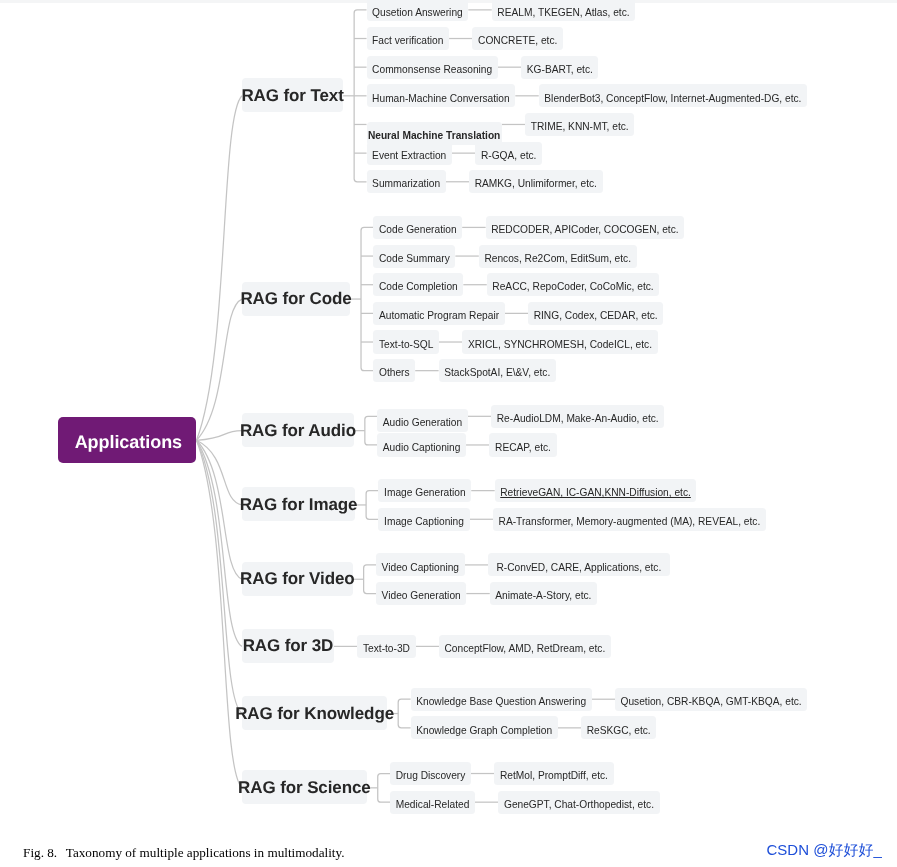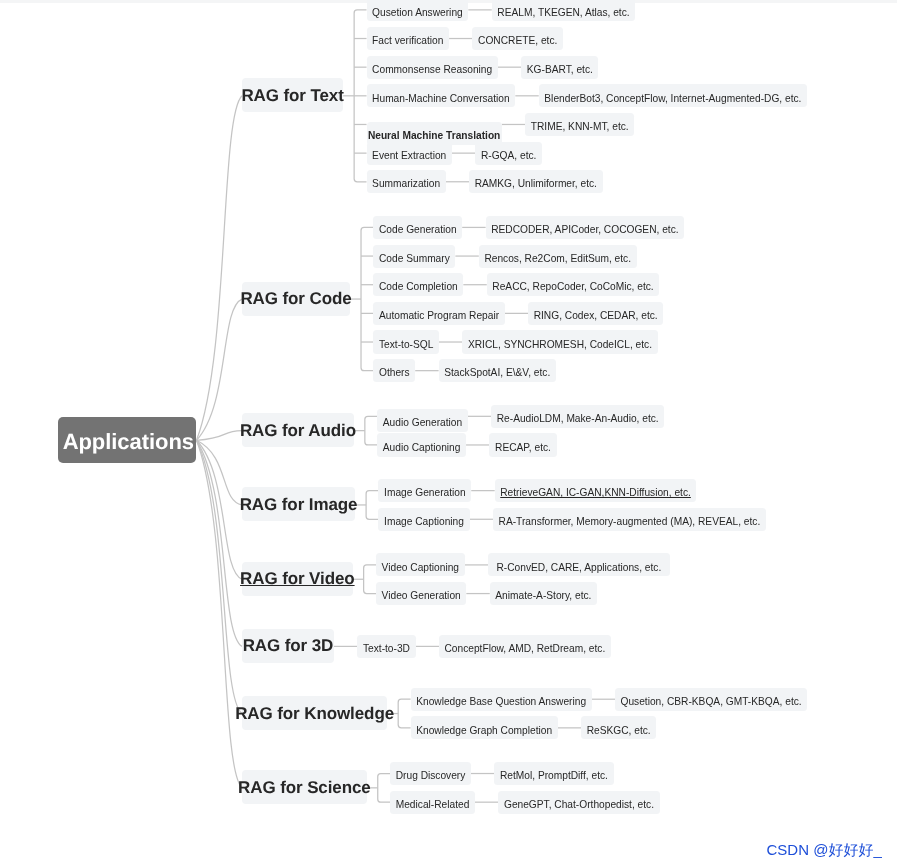--- a/index.html
+++ b/index.html
@@ -13,22 +13,22 @@
   #topband{position:absolute;left:0;top:0;width:897px;height:2.6px;background:#f4f5f6;}
   #links{position:absolute;left:0;top:0;width:897px;height:867px;pointer-events:none;}
   .node{
     position:absolute;box-sizing:border-box;
     background:#f2f4f6;border-radius:6px;
     color:#272727;white-space:nowrap;
     display:flex;align-items:center;justify-content:center;
   }
   .node.root{
     text-rendering:geometricPrecision;
-    background:#737373;color:#ffffff;border-radius:5px;padding-top:4px;padding-left:2px;
-    font-weight:700;font-size:22px;letter-spacing:-0.05px;
+    background:#701a75;color:#ffffff;border-radius:5px;padding-top:4px;padding-left:2px;
+    font-weight:700;font-size:18px;letter-spacing:-0.05px;
   }
   .node.lvl1{font-weight:700;font-size:17px;text-rendering:geometricPrecision;letter-spacing:-0.1px;border-radius:4px;padding-top:1.0px;}
   .node.lvl2,.node.lvl3{font-weight:400;font-size:10.2px;letter-spacing:0px;border-radius:3.5px;padding-top:4.4px;}
   #caption{
     position:absolute;left:23.1px;top:844.6px;
     font-family:"Liberation Serif",serif;font-size:13.2px;color:#000;
     white-space:nowrap;
   }
   #caption .lbl{margin-right:8.6px;}
   #watermark{
@@ -133,33 +133,36 @@
       <div class="node lvl1" style="left: 242px; top: 413.1px; width: 111.847px; height: 34.1px;">RAG for Audio</div>
       <div class="node lvl2" style="left: 377.247px; top: 409px; width: 90.4969px; height: 23.1px;">Audio Generation</div>
       <div class="node lvl3" style="left: 491.144px; top: 404.775px; width: 173.137px; height: 23.1px;">Re-AudioLDM, Make-An-Audio, etc.</div>
       <div class="node lvl2" style="left: 377.247px; top: 433.425px; width: 88.8094px; height: 23.1px;">Audio Captioning</div>
       <div class="node lvl3" style="left: 489.456px; top: 433.425px; width: 67.075px; height: 23.1px;">RECAP, etc.</div>
       <div class="node lvl1" style="left: 242px; top: 487.4px; width: 113.097px; height: 34.1px;">RAG for Image</div>
       <div class="node lvl2" style="left: 378.497px; top: 479.075px; width: 92.7625px; height: 23.1px;">Image Generation</div>
       <div class="node lvl3" style="left: 494.659px; top: 479.075px; width: 201.794px; height: 23.1px; text-decoration: underline;">RetrieveGAN, IC-GAN,KNN-Diffusion, etc.</div>
       <div class="node lvl2" style="left: 378.497px; top: 507.725px; width: 91.0594px; height: 23.1px;">Image Captioning</div>
       <div class="node lvl3" style="left: 492.956px; top: 507.725px; width: 272.95px; height: 23.1px;">RA-Transformer, Memory-augmented (MA), REVEAL, etc.</div>
-      <div class="node lvl1" style="left: 242px; top: 561.7px; width: 110.628px; height: 34.1px; text-decoration: underline;">RAG for Video</div>
+      <div class="node lvl1" style="left: 242px; top: 561.7px; width: 110.628px; height: 34.1px;">RAG for Video</div>
       <div class="node lvl2" style="left: 376.028px; top: 553.375px; width: 88.6219px; height: 23.1px;">Video Captioning</div>
       <div class="node lvl3" style="left: 488.05px; top: 553.375px; width: 181.622px; height: 23.1px;">R-ConvED, CARE, Applications, etc.</div>
       <div class="node lvl2" style="left: 376.028px; top: 582.025px; width: 90.3094px; height: 23.1px;">Video Generation</div>
       <div class="node lvl3" style="left: 489.737px; top: 582.025px; width: 107.263px; height: 23.1px;">Animate-A-Story, etc.</div>
       <div class="node lvl1" style="left: 242px; top: 628.85px; width: 91.9719px; height: 34.1px;">RAG for 3D</div>
       <div class="node lvl2" style="left: 357.372px; top: 634.85px; width: 58.2px; height: 23.1px;">Text-to-3D</div>
       <div class="node lvl3" style="left: 438.972px; top: 634.85px; width: 171.809px; height: 23.1px;">ConceptFlow, AMD, RetDream, etc.</div>
       <div class="node lvl1" style="left: 242px; top: 696px; width: 145.191px; height: 34.1px;">RAG for Knowledge</div>
       <div class="node lvl2" style="left: 410.591px; top: 687.675px; width: 181.106px; height: 23.1px;">Knowledge Base Question Answering</div>
       <div class="node lvl3" style="left: 615.097px; top: 687.675px; width: 191.966px; height: 23.1px;">Qusetion, CBR-KBQA, GMT-KBQA, etc.</div>
       <div class="node lvl2" style="left: 410.591px; top: 716.325px; width: 147.122px; height: 23.1px;">Knowledge Graph Completion</div>
       <div class="node lvl3" style="left: 581.112px; top: 716.325px; width: 75.1844px; height: 23.1px;">ReSKGC, etc.</div>
       <div class="node lvl1" style="left: 242px; top: 770.3px; width: 124.737px; height: 34.1px;">RAG for Science</div>
       <div class="node lvl2" style="left: 390.137px; top: 761.975px; width: 80.8406px; height: 23.1px;">Drug Discovery</div>
       <div class="node lvl3" style="left: 494.378px; top: 761.975px; width: 119.153px; height: 23.1px;">RetMol, PromptDiff, etc.</div>
       <div class="node lvl2" style="left: 390.137px; top: 790.625px; width: 84.825px; height: 23.1px;">Medical-Related</div>
       <div class="node lvl3" style="left: 498.362px; top: 790.625px; width: 161.262px; height: 23.1px;">GeneGPT, Chat-Orthopedist, etc.</div>
     </div>
+  <div id="caption">
+    <span class="lbl">Fig. 8.</span><span>Taxonomy of multiple applications in multimodality.</span>
+  </div>
   <div id="watermark">CSDN @好好好_</div>
 </div>
 
 </body></html>

